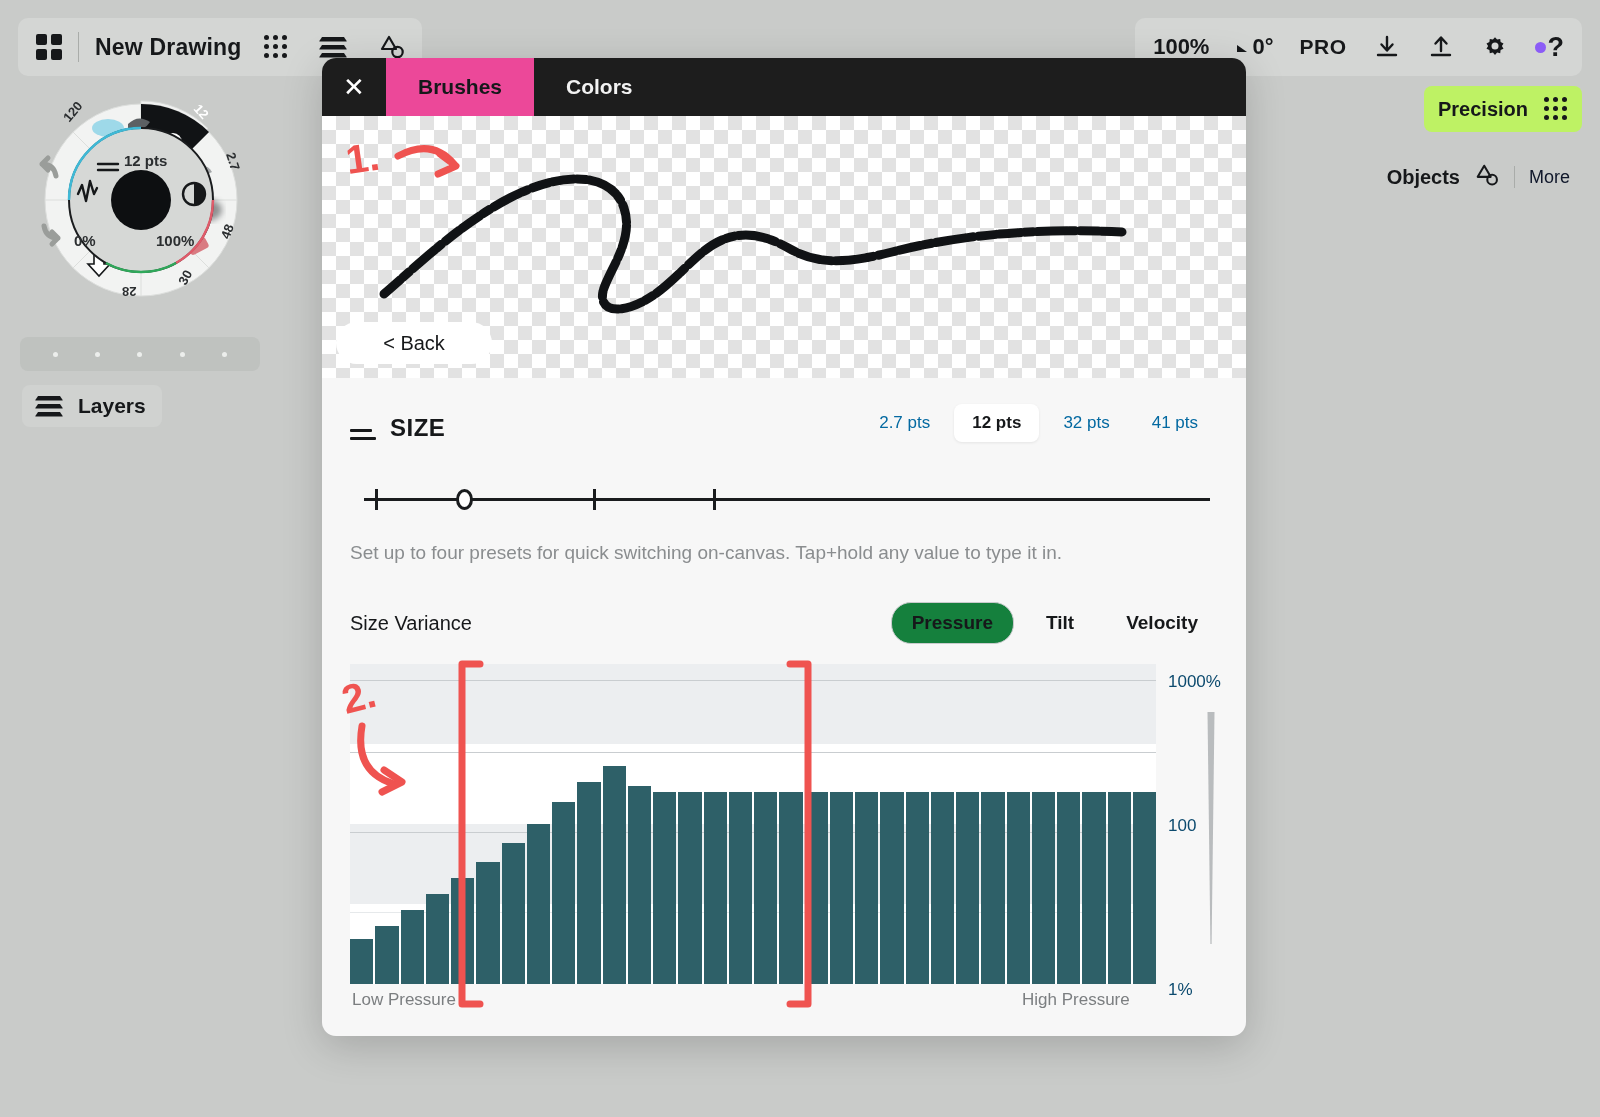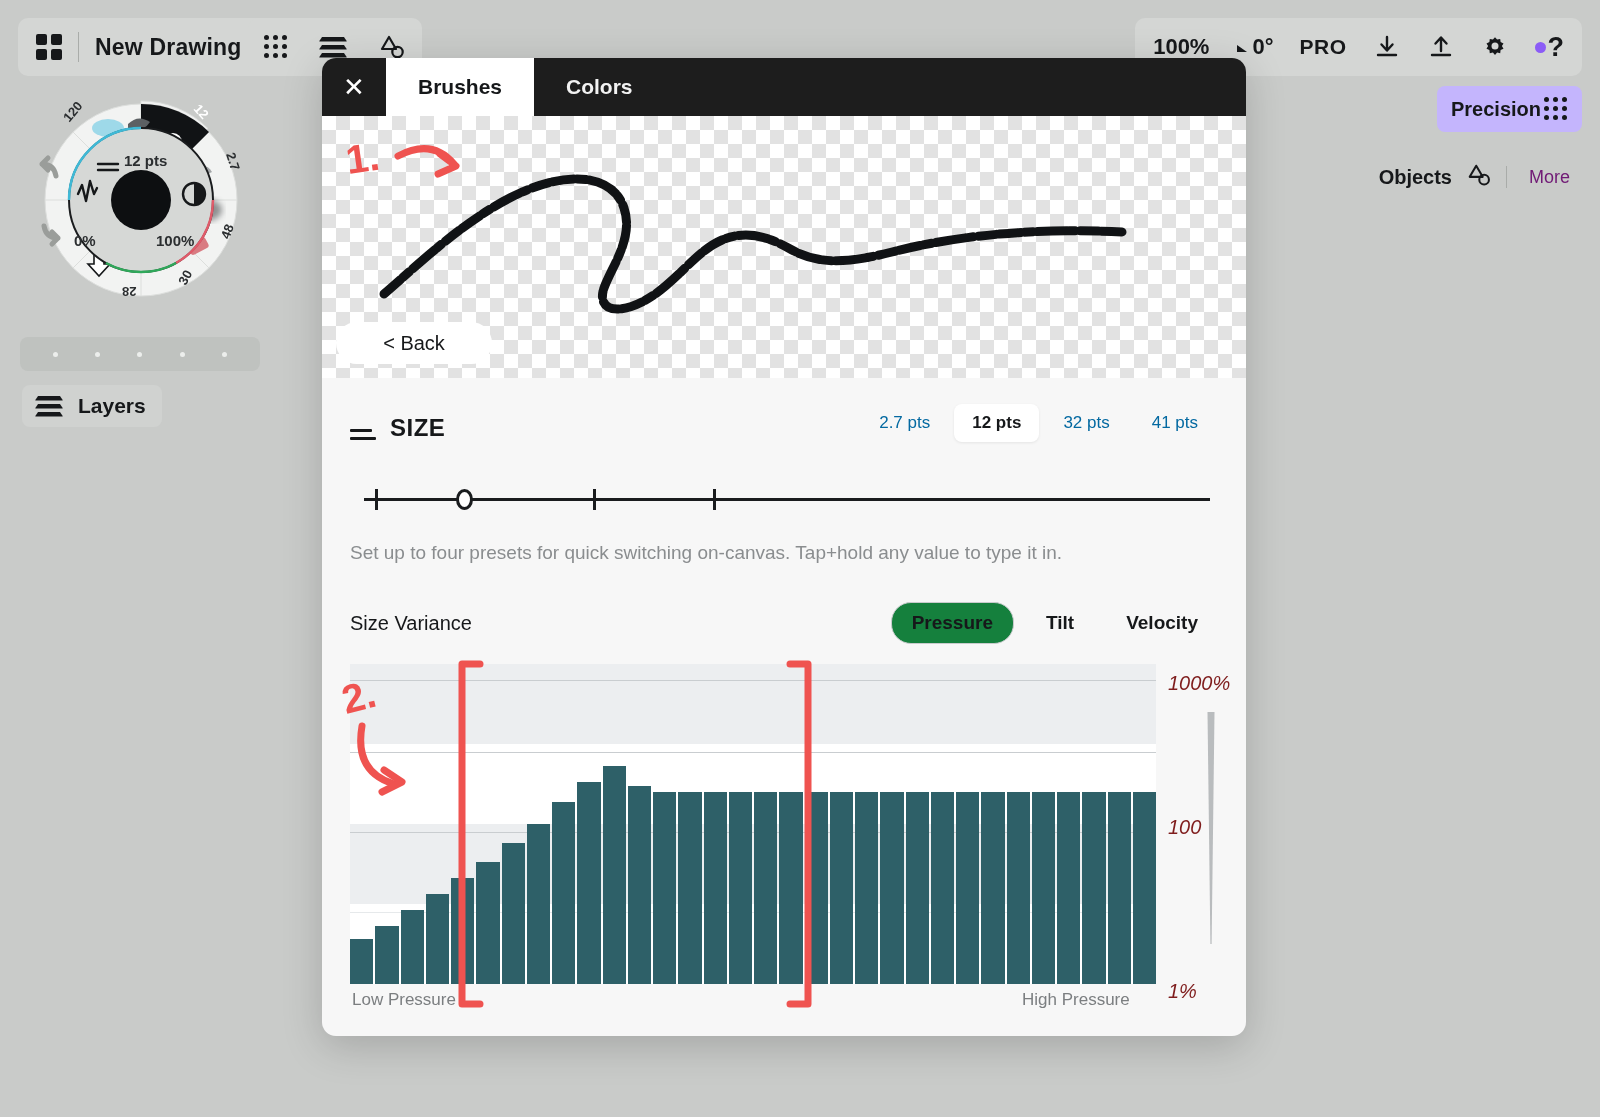--- a/index.html
+++ b/index.html
@@ -48,32 +48,32 @@
   .rotval { font-size: 22px; font-weight: 700; color: #16181a; display: flex; align-items: center; gap: 3px; }
   .pro { font-size: 21px; font-weight: 700; color: #16181a; letter-spacing: .5px; }
   .ic { width: 28px; height: 28px; display: block; }
   .helpdot { display: flex; align-items: center; gap: 2px; }
   .purpledot { width: 11px; height: 11px; border-radius: 50%; background: #8b5cf6; }
   .qmark { font-size: 27px; font-weight: 700; color: #16181a; line-height: 1; }
 
   .precision {
     position: absolute; right: 18px; top: 86px;
     height: 46px; padding: 0 14px;
-    display: flex; align-items: center; gap: 3px;
-    background: #c4b5fd; border-radius: 8px;
+    display: flex; align-items: center; gap: 16px;
+    background: #bef264; border-radius: 8px;
   }
   .precision .lbl { font-size: 20px; font-weight: 700; color: #16181a; }
 
   .objects {
     position: absolute; right: 18px; top: 155px;
     height: 44px; padding: 0 12px;
     display: flex; align-items: center; gap: 14px;
   }
   .objects .lbl { font-size: 20px; font-weight: 700; color: #16181a; }
-  .objects .more { font-size: 18px; color: #701a75; margin-left: 8px; }
+  .objects .more { font-size: 18px; color: #0f172a; }
   .thinsep { width: 1px; height: 22px; background: #a9aca9; }
 
   
   .wheel { position: absolute; left: 36px; top: 82px; width: 210px; height: 240px; }
   .wheel svg { display: block; }
   .wheel-lbl { position: absolute; font-size: 13px; font-weight: 700; color: #2b2e30; }
 
   .pagedots {
     position: absolute; left: 20px; top: 337px;
     width: 240px; height: 34px; border-radius: 8px;
@@ -99,21 +99,21 @@
   }
   .modal-head { height: 58px; background: #1d1d1d; display: flex; align-items: stretch; }
   .tab-close {
     width: 64px; display: flex; align-items: center; justify-content: center;
     color: #fff; font-size: 26px; font-weight: 400; cursor: pointer;
   }
   .tab {
     padding: 0 32px; display: flex; align-items: center; justify-content: center;
     color: #f2f2f2; font-size: 21px; font-weight: 700; cursor: pointer;
   }
-  .tab.active { background: #ffffff; color: #16181a; }
+  .tab.active { background: #ec4899; color: #16181a; }
 
   
   .preview {
     position: relative; height: 262px;
     background-color: #ffffff;
     background-image:
       linear-gradient(45deg, #e2e2e2 25%, transparent 25%, transparent 75%, #e2e2e2 75%),
       linear-gradient(45deg, #e2e2e2 25%, transparent 25%, transparent 75%, #e2e2e2 75%);
     background-size: 28px 28px;
     background-position: 0 0, 14px 14px;
@@ -163,21 +163,21 @@
 
   
   .chart-area { position: relative; margin: 20px 0 0 28px; width: 866px; height: 350px; }
   .plot { position: absolute; left: 0; top: 0; width: 806px; height: 320px; background: #fff; overflow: hidden; }
   .band { position: absolute; left: 0; width: 100%; background: #eceef0; }
   .gridline { position: absolute; left: 0; width: 100%; height: 1px; background: #c9cdd0; }
   .gridline.faint { background: #e6e9eb; }
   .bars { position: absolute; left: 0; bottom: 0; width: 100%; height: 320px; display: flex; align-items: flex-end; gap: 2px; }
   .bar { flex: 1 1 0; background: #2e6068; }
   .axis-lbl { position: absolute; font-size: 17px; color: #7b7e80; }
-  .ylab { position: absolute; left: 818px; font-size: 20px; color: #7f1d1d; font-style: italic; }
+  .ylab { position: absolute; left: 818px; font-size: 17px; color: #0c4a6e; }
   .wedge { position: absolute; left: 856px; top: 48px; width: 10px; height: 232px; }
 
   .redmark { position: absolute; pointer-events: none; }
 </style>
 </head>
 <body>
 
 <div id="root">
 
   <div class="topbar">

